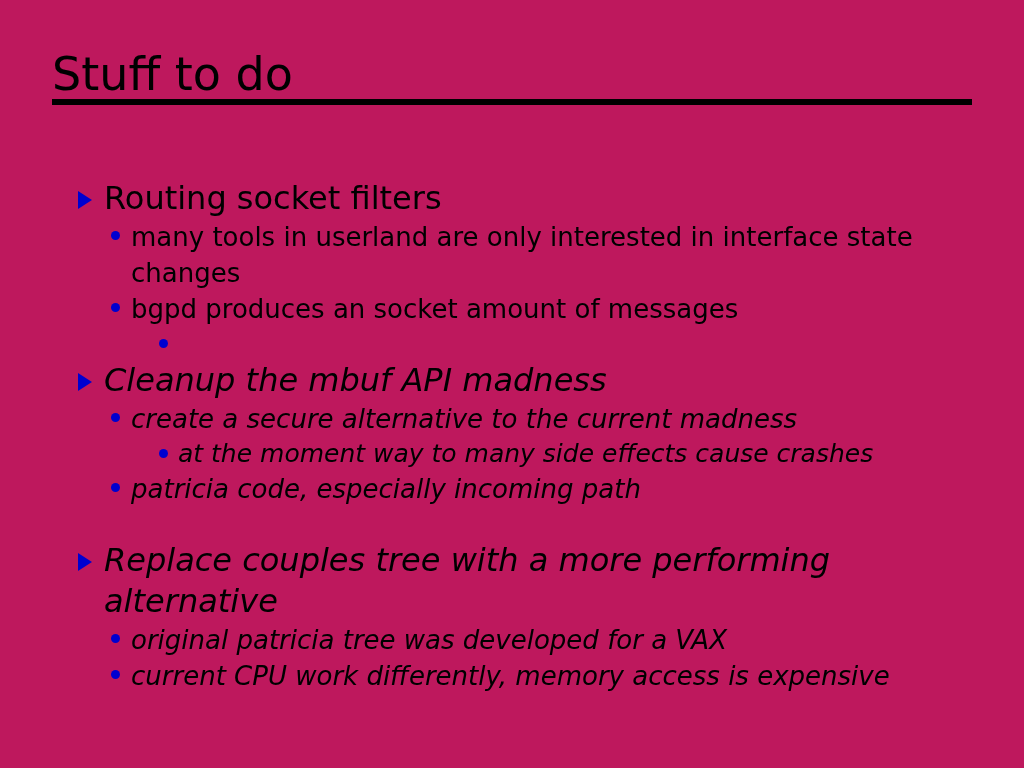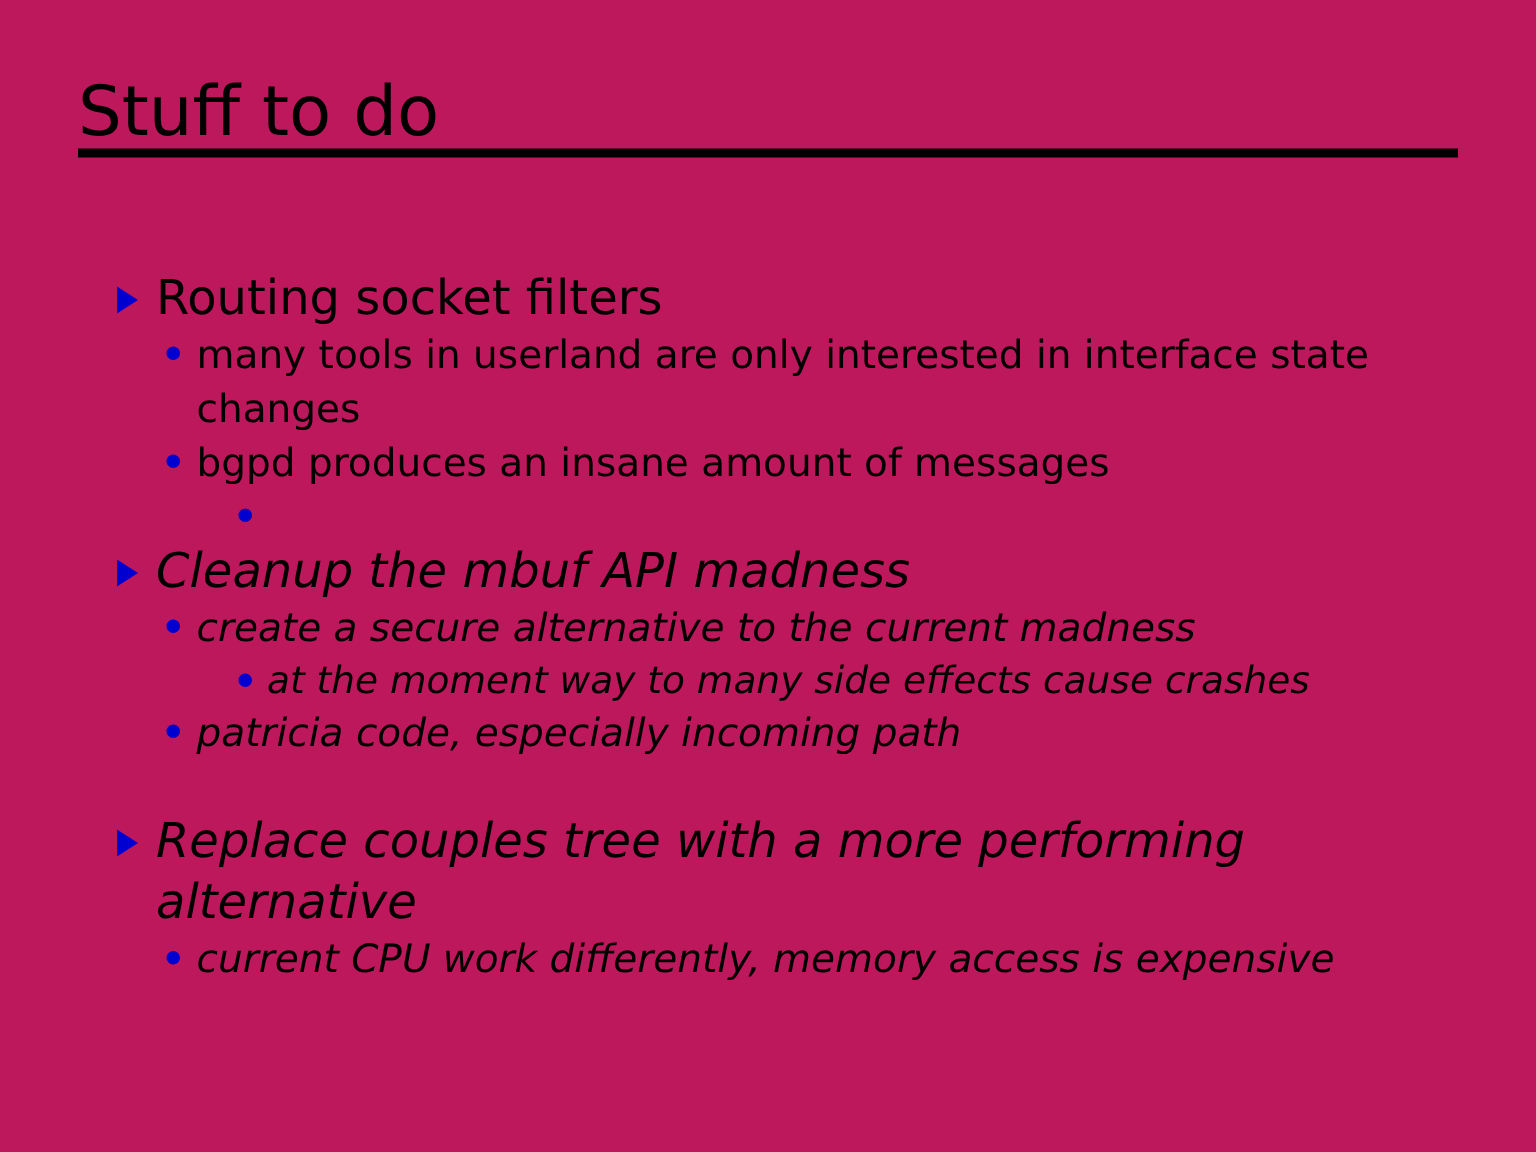--- a/index.html
+++ b/index.html
@@ -154,21 +154,21 @@
           <span class="bullet"></span>
           <span class="txt">Routing socket filters</span>
         </div>
         <ul>
           <li class="lvl2">
             <span class="bullet"></span>
             <span class="txt">many tools in userland are only interested in interface state changes</span>
           </li>
           <li class="lvl2">
             <span class="bullet"></span>
-            <span class="txt">bgpd produces an insane amount of messages</span>
+            <span class="txt">bgpd produces an socket amount of messages</span>
           </li>
           <li class="lvl3">
             <span class="bullet"></span>
           </li>
         </ul>
       </li>
 
       <li class="group">
         <div class="lvl1">
           <span class="bullet"></span>
@@ -191,20 +191,24 @@
       </li>
 
       <li class="group">
         <div class="lvl1">
           <span class="bullet"></span>
           <span class="txt">Replace couples tree with a more performing alternative</span>
         </div>
         <ul>
           <li class="lvl2">
             <span class="bullet"></span>
+            <span class="txt">original patricia tree was developed for a VAX</span>
+          </li>
+          <li class="lvl2">
+            <span class="bullet"></span>
             <span class="txt">current CPU work differently, memory access is expensive</span>
           </li>
         </ul>
       </li>
 
     </ul>
   </div>
 
 </div>
 

